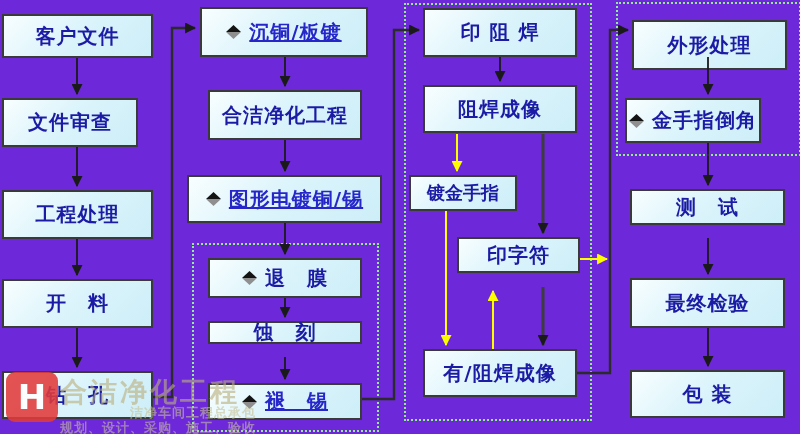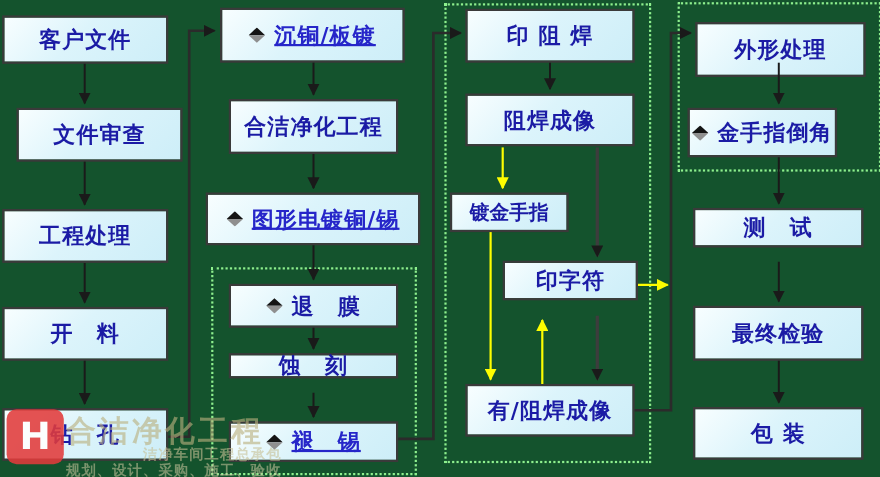--- a/index.html
+++ b/index.html
@@ -1,17 +1,17 @@
 <!DOCTYPE html>
 <html><head>
 <meta charset="utf-8">
 <style>
   html,body{margin:0;padding:0;background:#fff;}
   #stage{
-    position:relative;width:800px;height:434px;overflow:hidden;background:#14532d;
+    position:relative;width:800px;height:434px;overflow:hidden;background:#6d28d9;
     font-family:"DejaVu Sans","Liberation Sans",sans-serif;
   }
   .group{
     position:absolute;border:2px dotted #8ef08e;background:transparent;z-index:1;
   }
   .node{
     position:absolute;z-index:3;box-sizing:border-box;
     border:2px solid #3a3a3a;
     background:linear-gradient(135deg,#f8feff 0%,#dcf4fb 45%,#cdeef8 100%);
     display:flex;align-items:center;justify-content:center;gap:8px;
@@ -51,21 +51,21 @@
 
 <div id="stage">
 
   <div class="group" style="left:192px;top:243px;width:183px;height:185px"></div>
   <div class="group" style="left:404px;top:3px;width:184px;height:414px"></div>
   <div class="group" style="left:616px;top:2px;width:181px;height:150px"></div>
 
   <div class="node" style="left:2px;top:14px;width:151px;height:44px">
     <span class="label">客户文件</span>
   </div>
-  <div class="node" style="left:15px;top:98px;width:151px;height:49px">
+  <div class="node" style="left:2px;top:98px;width:136px;height:49px">
     <span class="label">文件审查</span>
   </div>
   <div class="node" style="left:2px;top:190px;width:151px;height:49px">
     <span class="label">工程处理</span>
   </div>
   <div class="node" style="left:2px;top:279px;width:151px;height:49px">
     <span class="label">开　料</span>
   </div>
   <div class="node" style="left:2px;top:371px;width:151px;height:48px">
     <span class="label">钻　孔</span>

